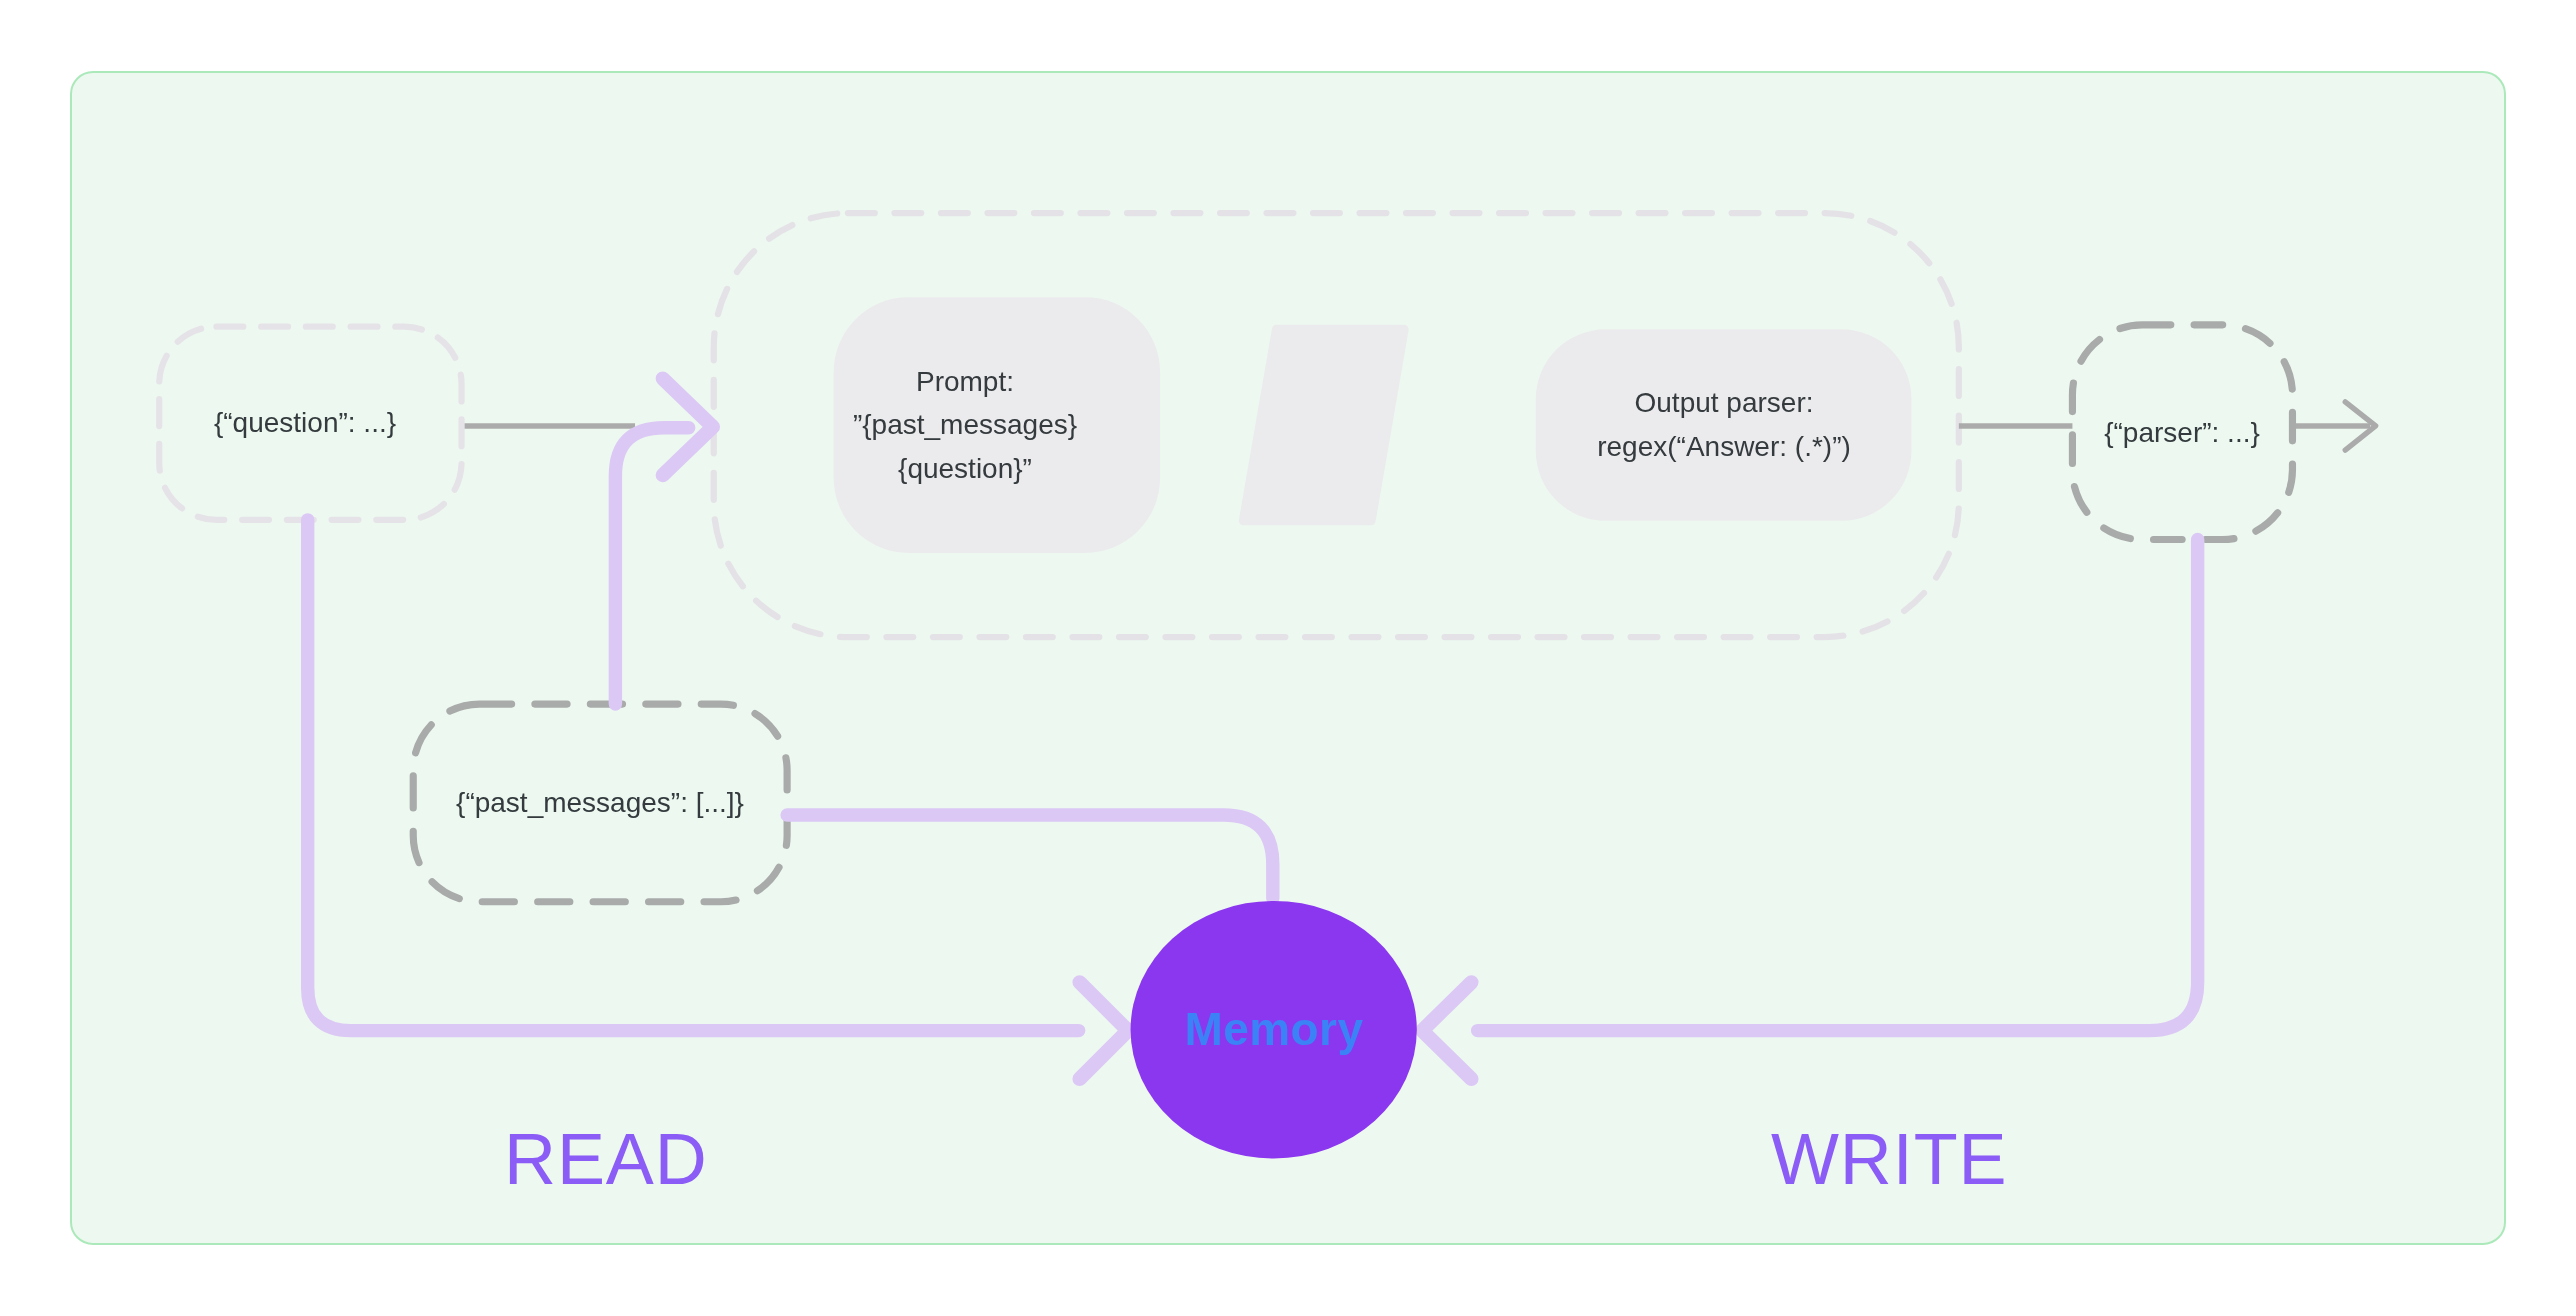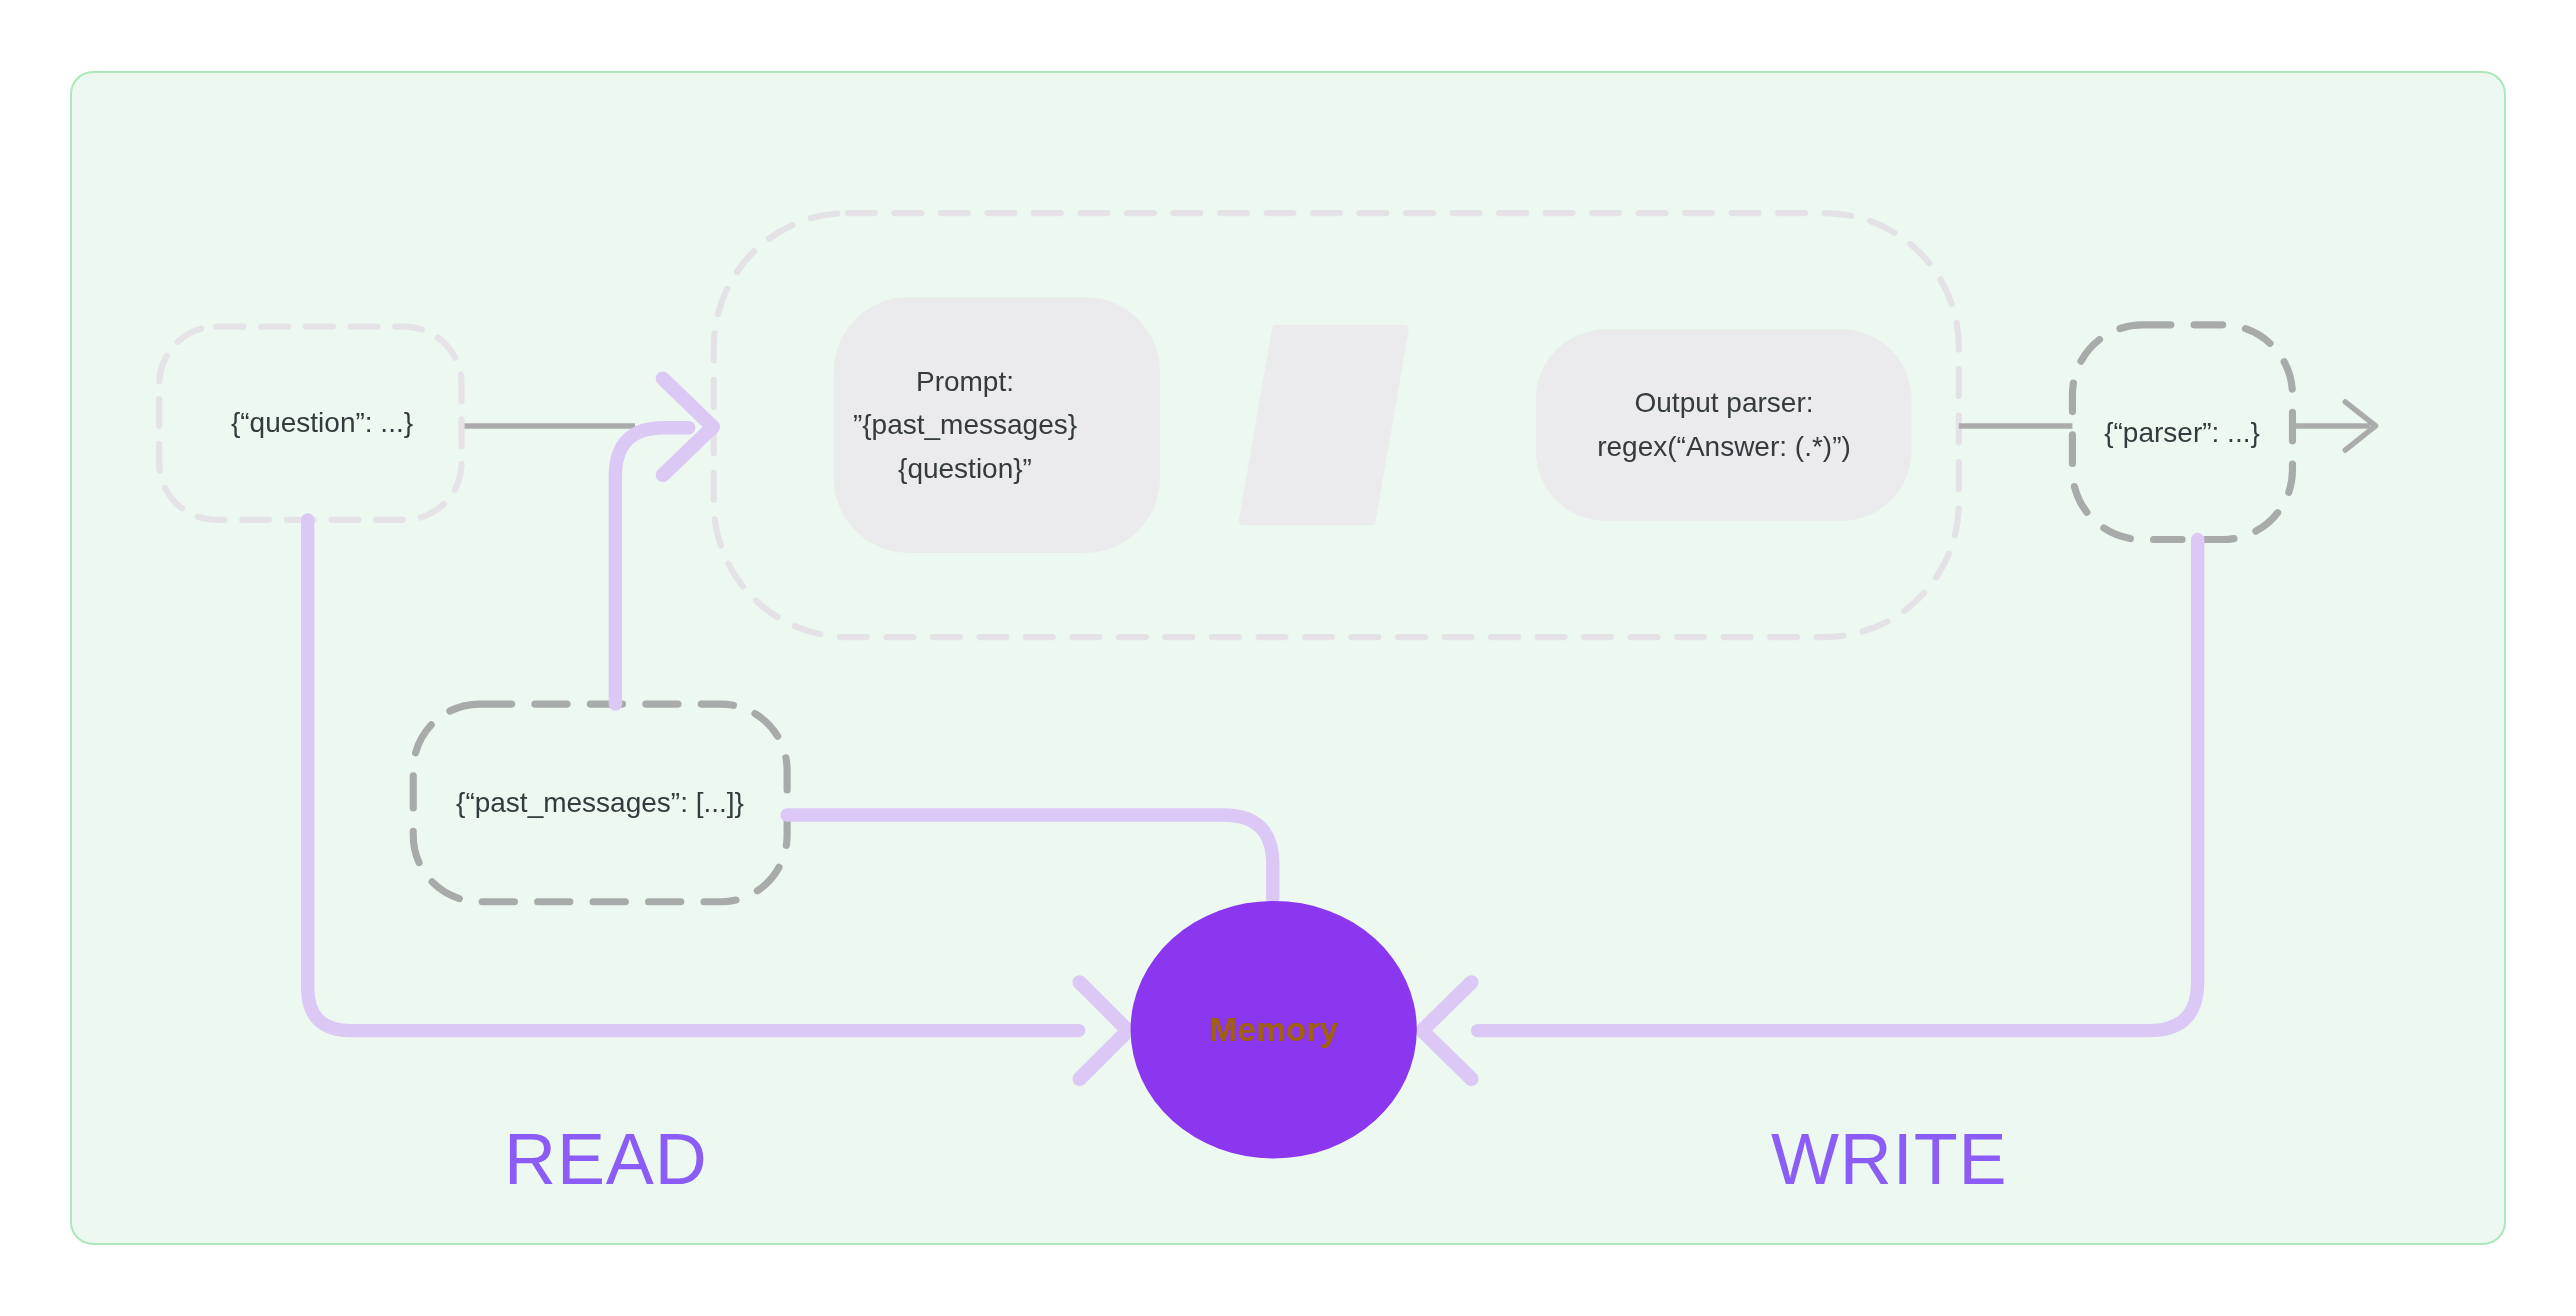--- a/index.html
+++ b/index.html
@@ -26,23 +26,23 @@
     display: flex;
     align-items: center;
     justify-content: center;
     text-align: center;
     color: #343a3d;
     font-size: 28px;
     line-height: 1.55;
     white-space: pre-line;
   }
   .memory-label {
-    color: #a16207;
+    color: #3b82f6;
     font-weight: 700;
-    font-size: 33px;
+    font-size: 46px;
     letter-spacing: 0.4px;
   }
   .rw-label {
     position: absolute;
     color: #8b5cf6;
     font-size: 72px;
     font-weight: 500;
     line-height: 1;
     letter-spacing: 0.9px;
     white-space: nowrap;
@@ -76,21 +76,21 @@
     <path d="M1207 1098 L1261 1152 L1207 1206" fill="none" stroke="#dcc8f5" stroke-width="16" stroke-linecap="round" stroke-linejoin="round"></path>
     <path d="M688 787 V532 Q688 478 742 478 H770" fill="none" stroke="#dcc8f5" stroke-width="15" stroke-linecap="round"></path>
     <path d="M741 423 L797 477 L741 531" fill="none" stroke="#dcc8f5" stroke-width="16" stroke-linecap="round" stroke-linejoin="round"></path>
     <path d="M880 911 H1368 Q1423 911 1423 966 V1004" fill="none" stroke="#dcc8f5" stroke-width="15" stroke-linecap="round"></path>
     <path d="M2457 603 V1098 Q2457 1152 2403 1152 H1652" fill="none" stroke="#dcc8f5" stroke-width="15" stroke-linecap="round"></path>
     <path d="M1645 1098 L1590 1152 L1645 1206" fill="none" stroke="#dcc8f5" stroke-width="16" stroke-linecap="round" stroke-linejoin="round"></path>
 
     <ellipse cx="1424" cy="1151" rx="160" ry="144" fill="#8b36ef"></ellipse>
   </svg>
 
-  <div class="label" style="left:171px; top:326px; width:302px; height:193px;">{“question”: ...}</div>
+  <div class="label" style="left:154px; top:326px; width:302px; height:193px;">{“question”: ...}</div>
 
   <div class="label" style="left:834px; top:297px; width:262px; height:256px;">Prompt:
 ”{past_messages}
 {question}”</div>
 
 
   <div class="label" style="left:1536px; top:329px; width:376px; height:191px;">Output parser:
 regex(“Answer: (.*)”)</div>
 
   <div class="label" style="left:2072px; top:325px; width:220px; height:215px;">{“parser”: ...}</div>

